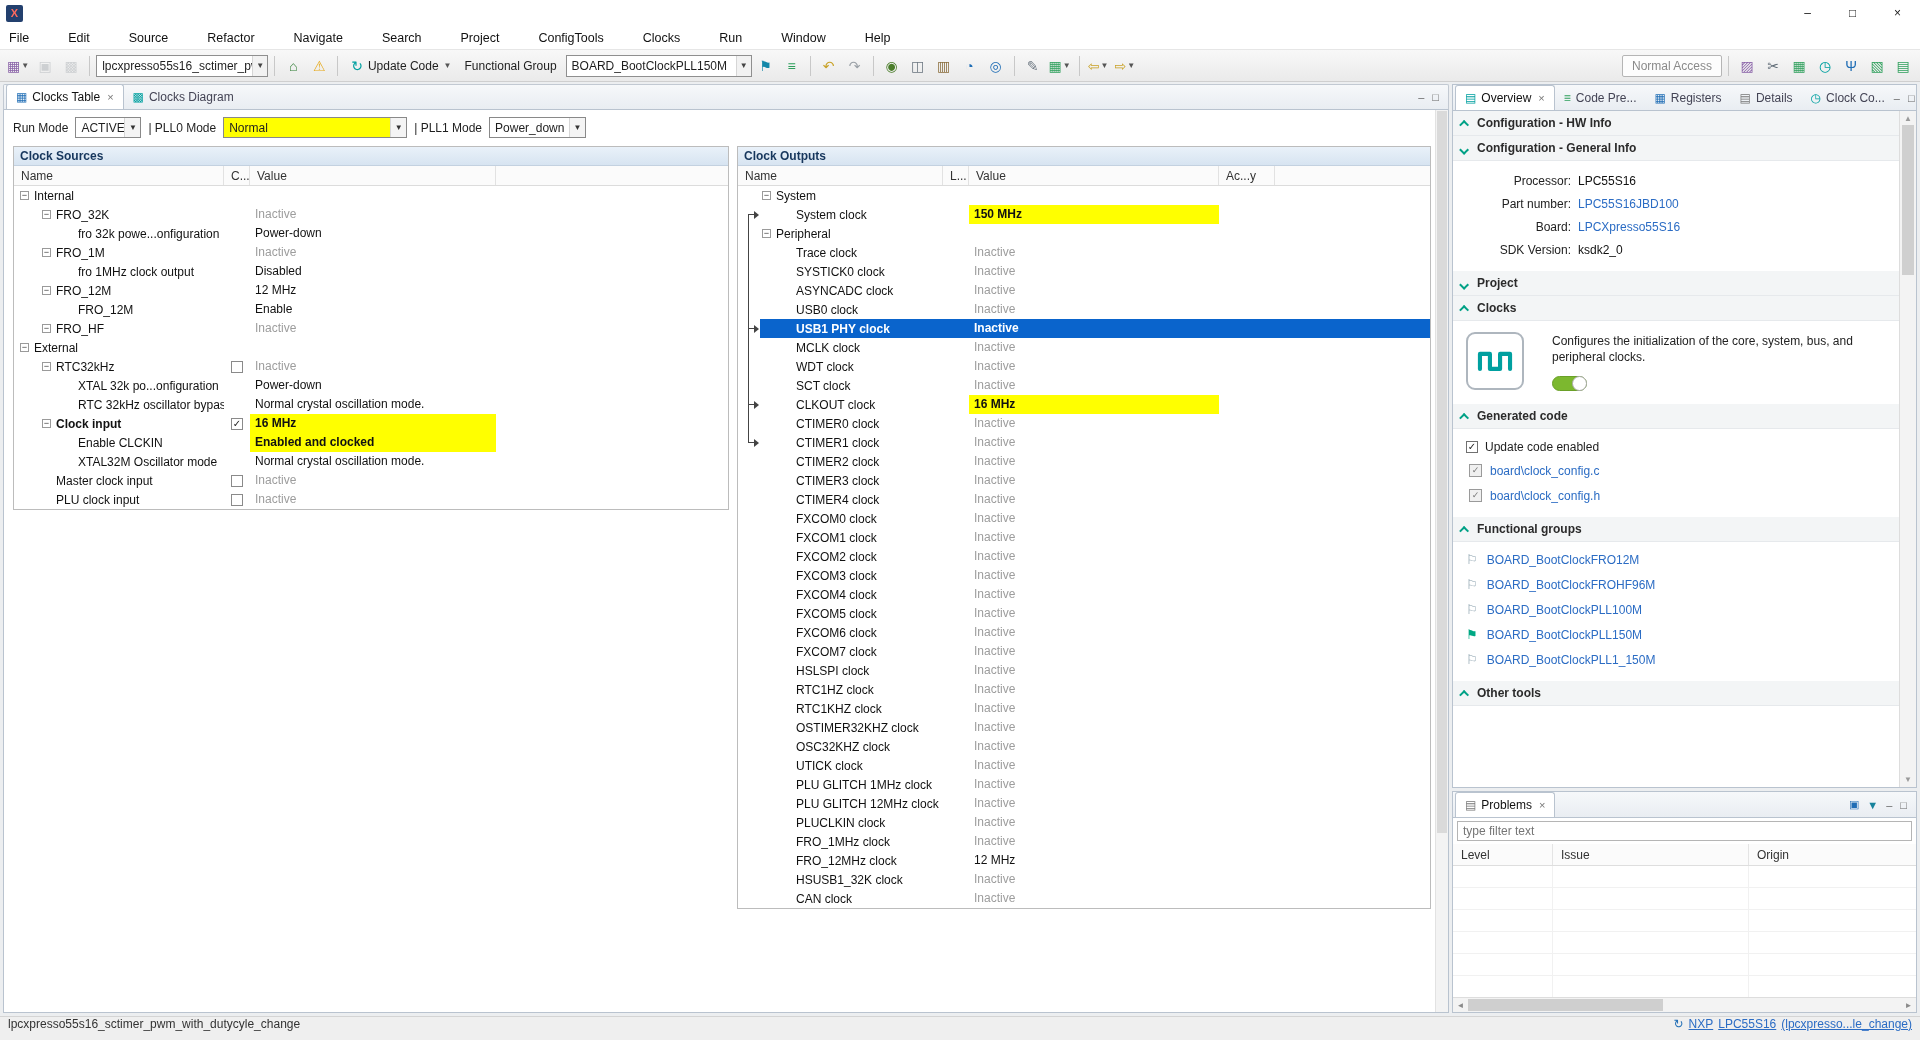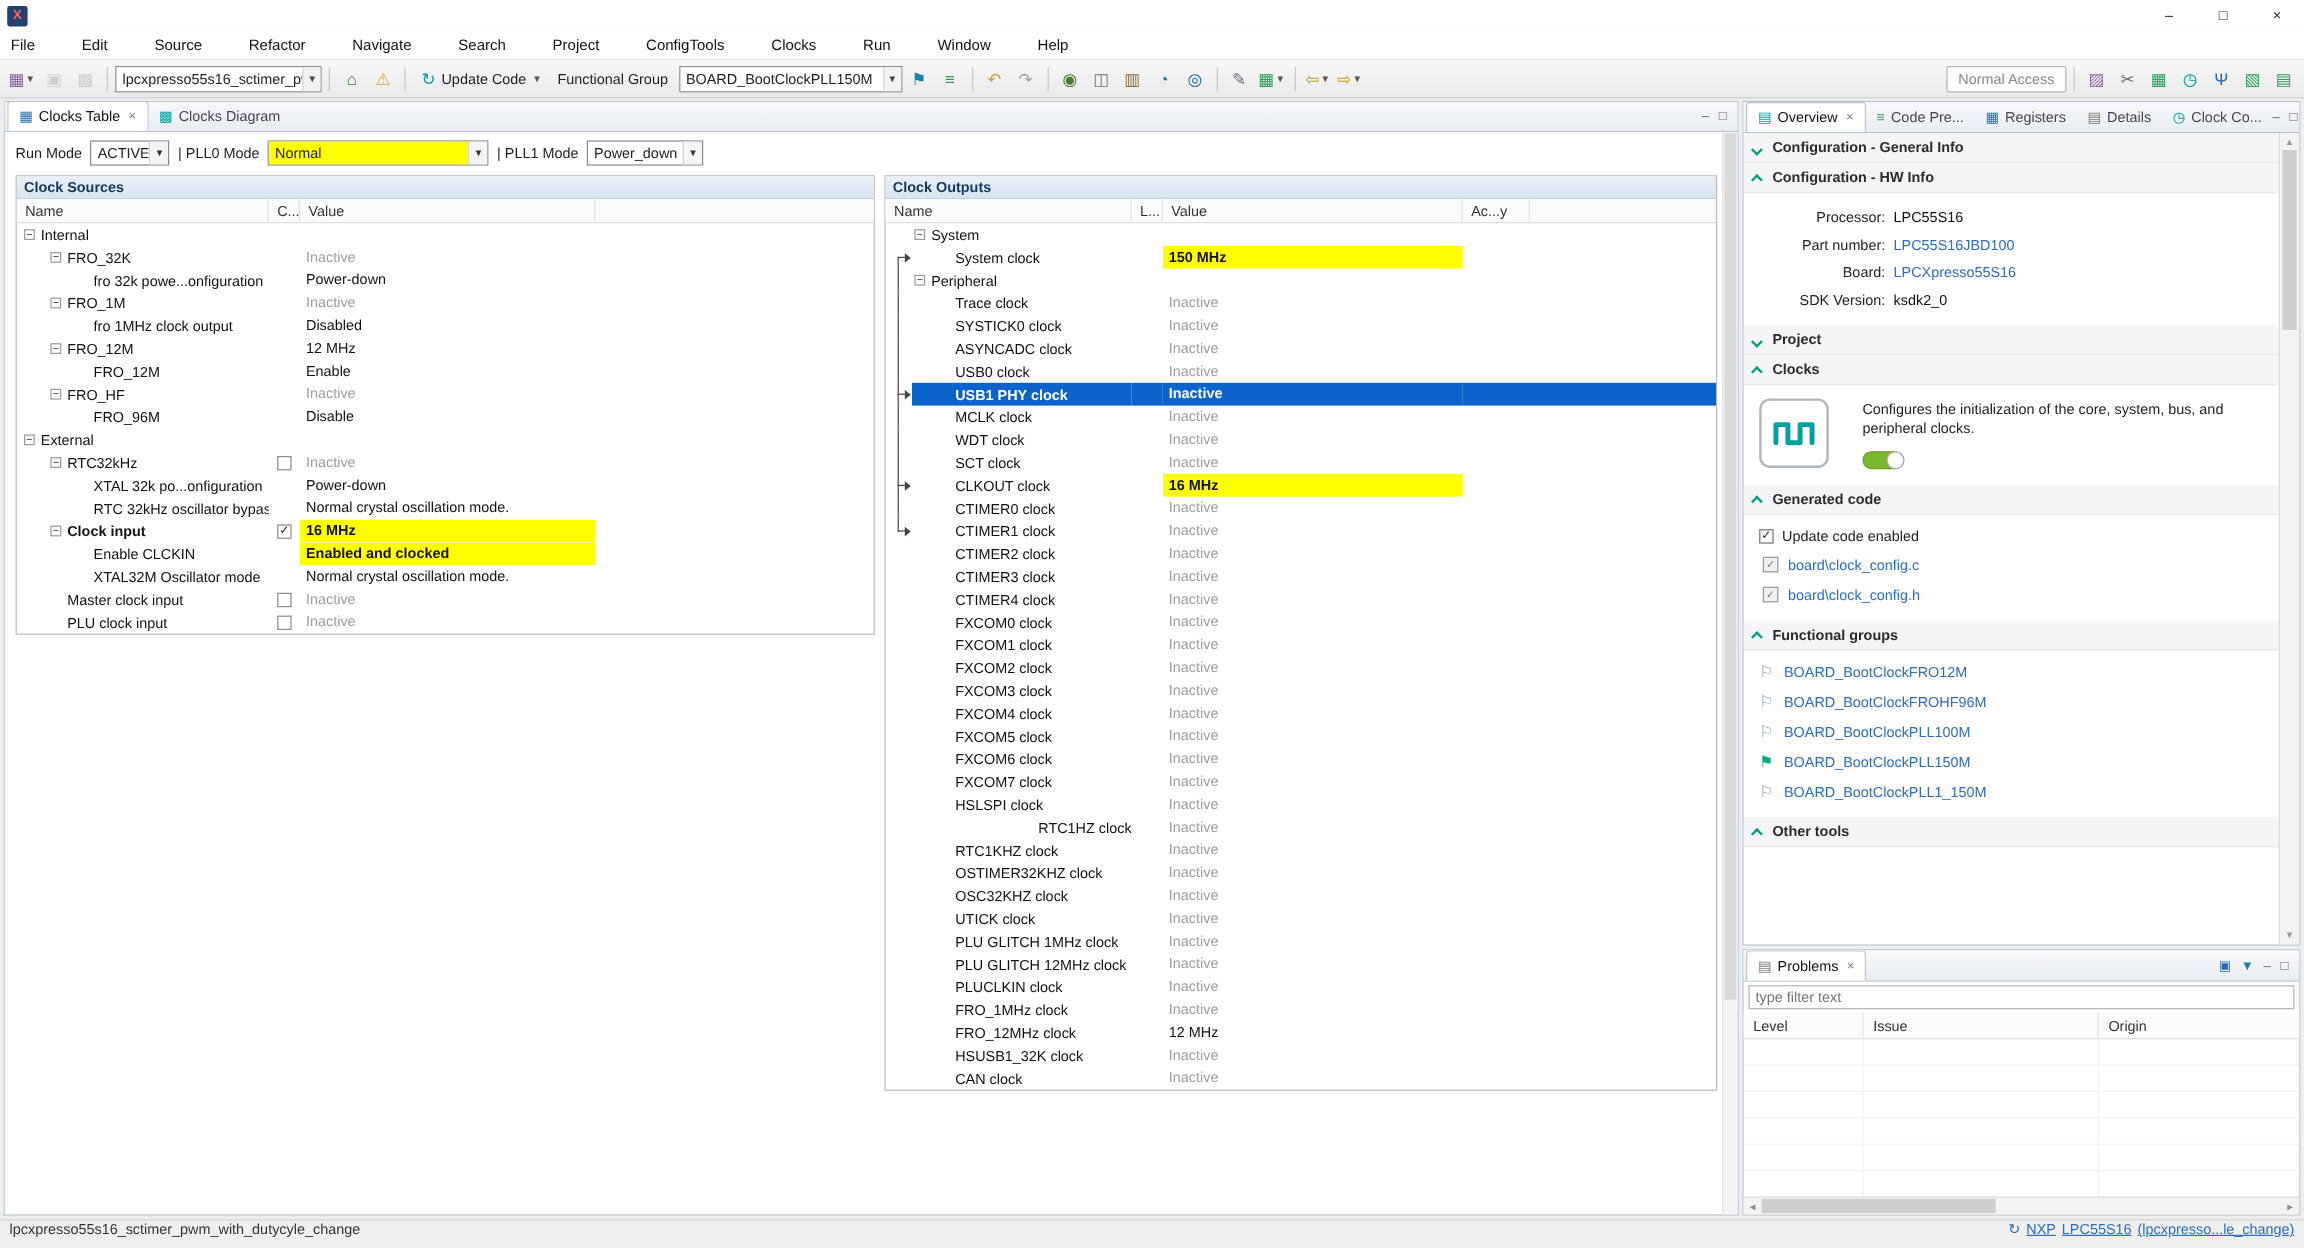--- a/index.html
+++ b/index.html
@@ -444,31 +444,20 @@
                     <span class="expander">−</span>
                     <span class="nm">FRO_HF</span>
                   </div>
                   <div class="cell c-cell"></div>
                   <div class="cell v-cell src">
                     <span class="val gray">Inactive</span>
                   </div>
                   <div class="fill"></div>
                 </div>
                 <div class="trow">
-                  <div class="cell name-cell src" style="padding-left: 50px;">
-                    <span class="expander hid"></span>
-                    <span class="nm">FRO_96M</span>
-                  </div>
-                  <div class="cell c-cell"></div>
-                  <div class="cell v-cell src">
-                    <span class="val">Disable</span>
-                  </div>
-                  <div class="fill"></div>
-                </div>
-                <div class="trow">
                   <div class="cell name-cell src" style="padding-left: 6px;">
                     <span class="expander">−</span>
                     <span class="nm">External</span>
                   </div>
                   <div class="cell c-cell"></div>
                   <div class="cell v-cell src">
                     <span class="val"></span>
                   </div>
                   <div class="fill"></div>
                 </div>
@@ -896,21 +885,21 @@
                     <span class="nm">HSLSPI clock</span>
                   </div>
                   <div class="cell c-cell"></div>
                   <div class="cell v-cell out">
                     <span class="val gray">Inactive</span>
                   </div>
                   <div class="fill"></div>
                 </div>
                 <div class="trow">
                   <div class="gutter"></div>
-                  <div class="cell name-cell out" style="padding-left: 22px; justify-content: flex-end;">
+                  <div class="cell name-cell out" style="padding-left: 22px;">
                     <span class="expander hid"></span>
                     <span class="nm">RTC1HZ clock</span>
                   </div>
                   <div class="cell c-cell"></div>
                   <div class="cell v-cell out">
                     <span class="val gray">Inactive</span>
                   </div>
                   <div class="fill"></div>
                 </div>
                 <div class="trow">
@@ -1083,27 +1072,27 @@
         <div class="view-btns">
           <span>–</span>
           <span>□</span>
         </div>
       </div>
 
       <div class="overview-wrap">
         <div class="ov-content">
 
           <div class="sec-hdr">
+            <span class="chev up"></span>
+            <span>Configuration - HW Info</span>
+          </div>
+
+          <div class="sec-hdr">
             <span class="chev down"></span>
             <span>Configuration - General Info</span>
-          </div>
-
-          <div class="sec-hdr">
-            <span class="chev up"></span>
-            <span>Configuration - HW Info</span>
           </div>
           <div class="hw-fields" id="hw-fields">
               <div class="hwrow">
                 <span class="hwlabel">Processor:</span>
                 <span class="hwval">LPC55S16</span>
               </div>
               <div class="hwrow">
                 <span class="hwlabel">Part number:</span>
                 <span class="hwval lnk">LPC55S16JBD100</span>
               </div>

